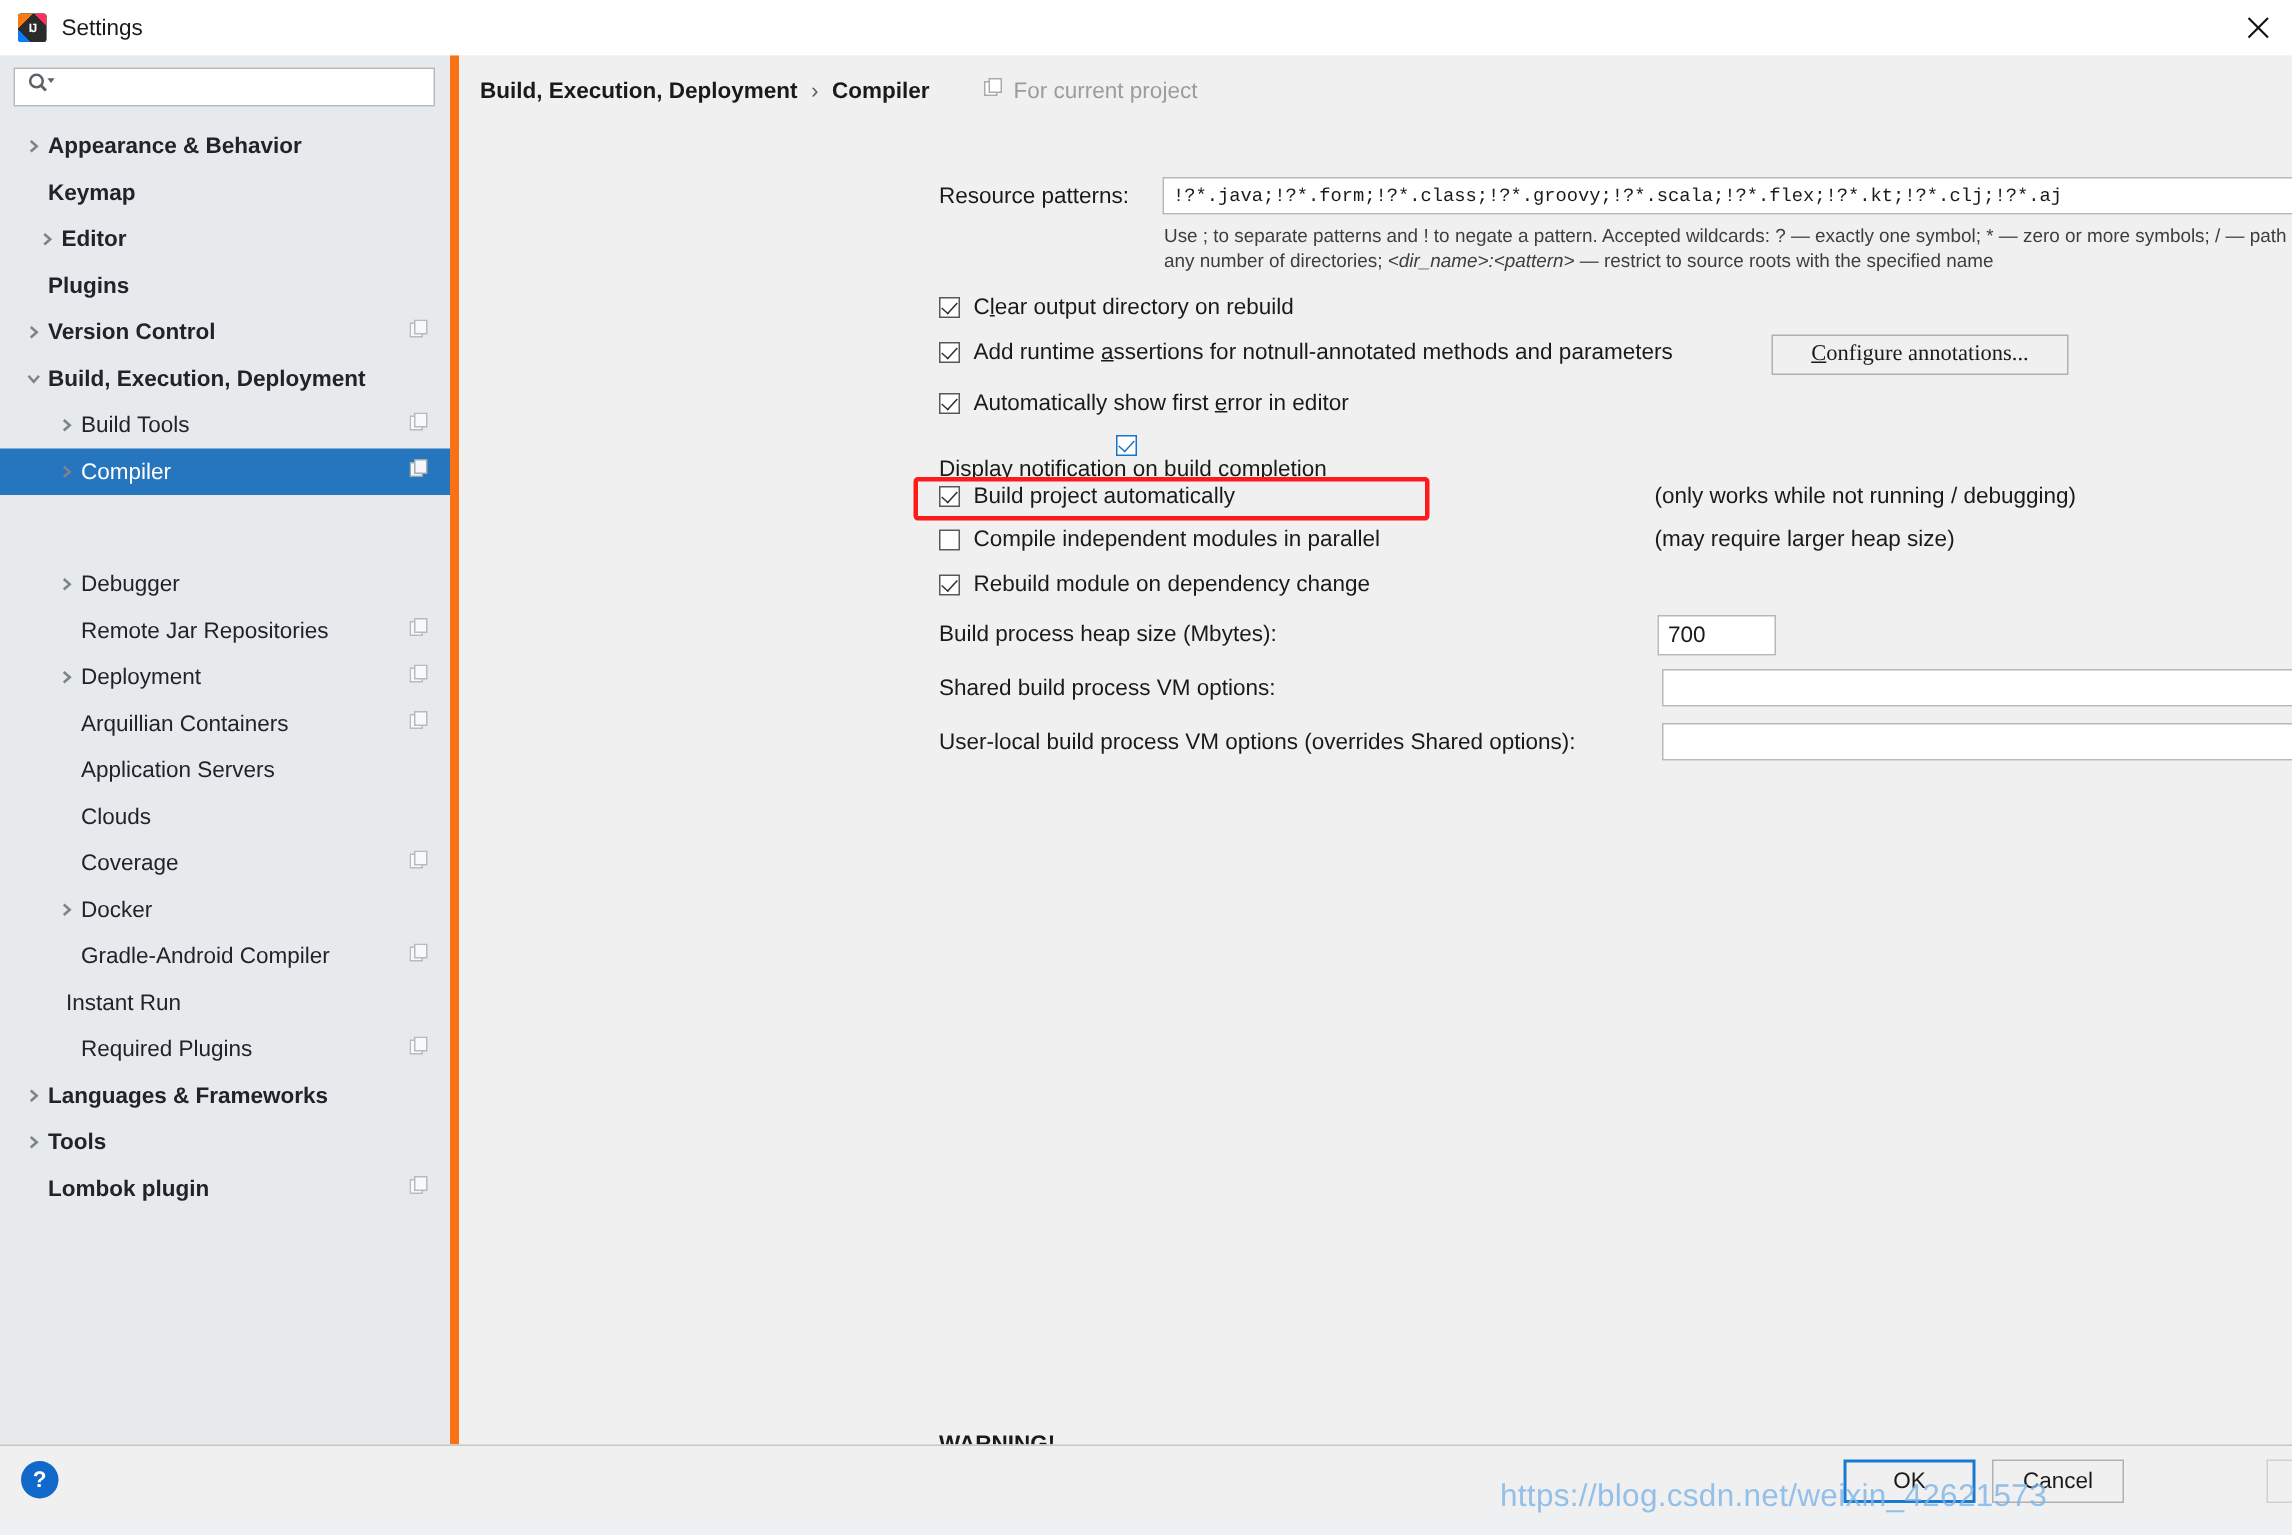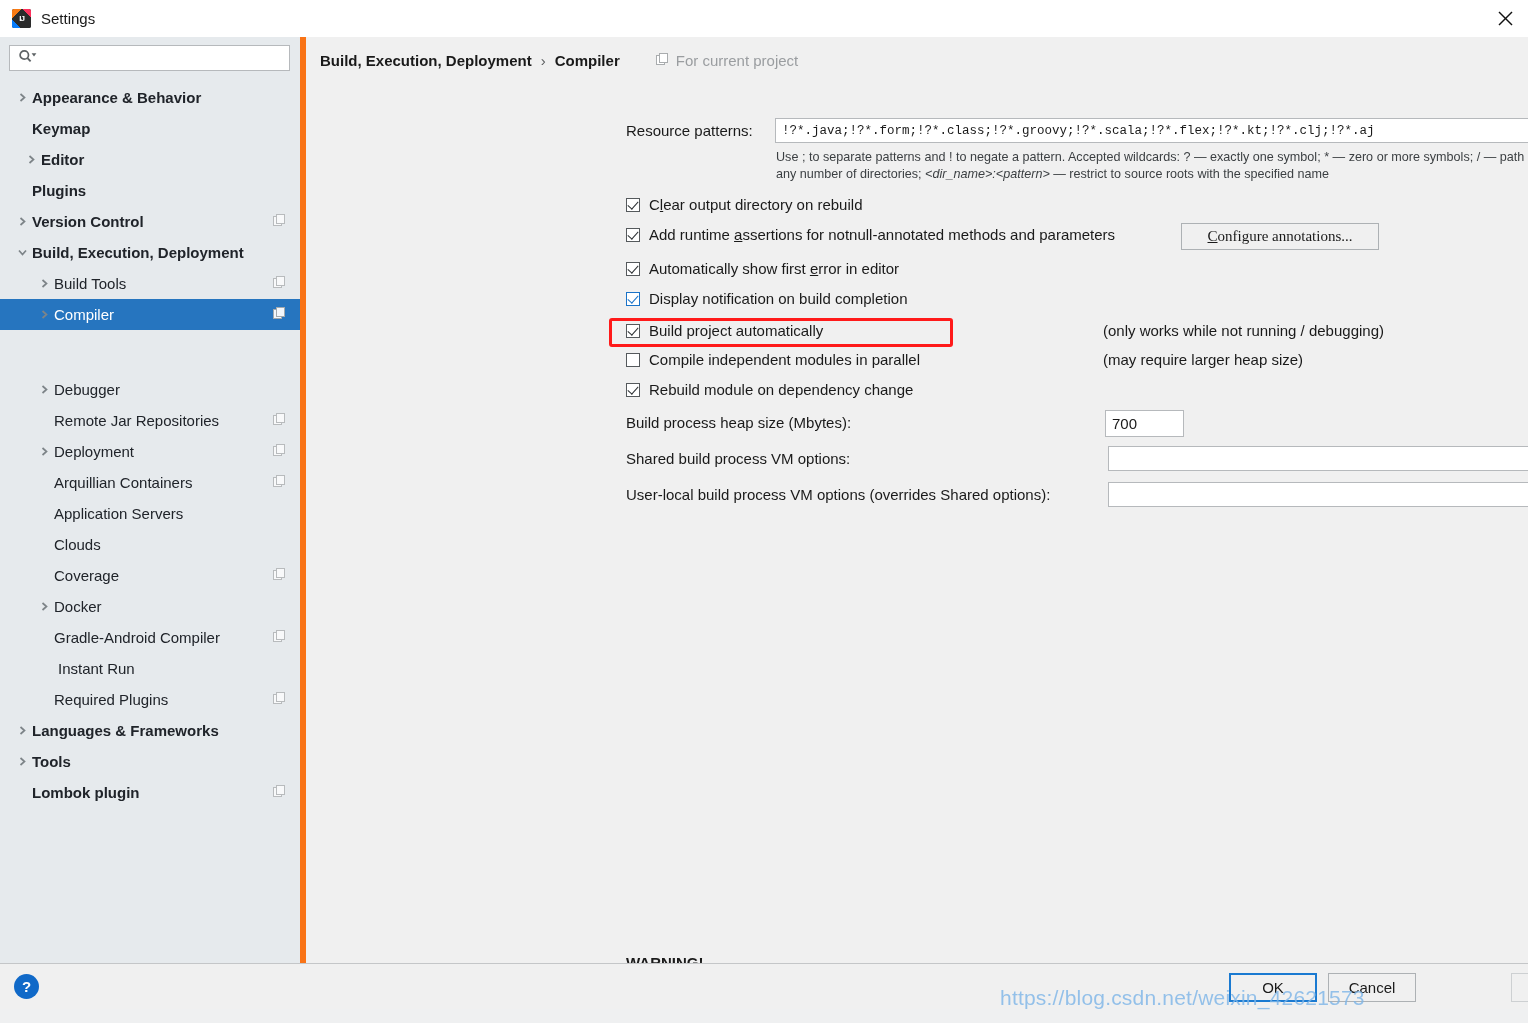--- a/index.html
+++ b/index.html
@@ -409,21 +409,21 @@
             <span class="label">Docker</span>
           </div>
           <div class="tree-row" style="padding-left: 34px;">
             <span class="arrow"></span>
             <span class="label">Gradle-Android Compiler</span>
             <span class="proj-badge"><svg width="13" height="13" viewBox="0 0 13 13">
                 <rect x="0.5" y="2.5" width="8" height="9" fill="#fff" stroke="#a9acae" stroke-width="1"></rect>
                 <rect x="3.5" y="0.5" width="8" height="9" fill="#fff" stroke="#a9acae" stroke-width="1"></rect>
               </svg></span>
           </div>
-          <div class="tree-row" style="padding-left: 38px;">
+          <div class="tree-row" style="padding-left: 24px;">
             <span class="arrow"></span>
             <span class="label">Instant Run</span>
           </div>
           <div class="tree-row" style="padding-left: 34px;">
             <span class="arrow"></span>
             <span class="label">Required Plugins</span>
             <span class="proj-badge"><svg width="13" height="13" viewBox="0 0 13 13">
                 <rect x="0.5" y="2.5" width="8" height="9" fill="#fff" stroke="#a9acae" stroke-width="1"></rect>
                 <rect x="3.5" y="0.5" width="8" height="9" fill="#fff" stroke="#a9acae" stroke-width="1"></rect>
               </svg></span>
@@ -491,21 +491,21 @@
             <span class="cb-label">C<u>l</u>ear output directory on rebuild</span>
           </div>
           <div class="cb-row" style="top: 189px;">
             <span class="cb checked"></span>
             <span class="cb-label">Add runtime <u>a</u>ssertions for notnull-annotated methods and parameters</span>
           </div>
           <div class="cb-row" style="top: 223px;">
             <span class="cb checked"></span>
             <span class="cb-label">Automatically show first <u>e</u>rror in editor</span>
           </div>
-          <div class="cb-row" style="top: 253px;">
+          <div class="cb-row" style="top: 253px; flex-direction: column;">
             <span class="cb checked blue"></span>
             <span class="cb-label">Display notification on build completion</span>
           </div>
           <div class="cb-row" style="top: 285px;">
             <span class="cb checked"></span>
             <span class="cb-label">Build project automatically</span>
           </div>
           <div class="hint" style="left: 797px; top: 285px;">(only works while not running / debugging)</div>
           <div class="cb-row" style="top: 314px;">
             <span class="cb"></span>

